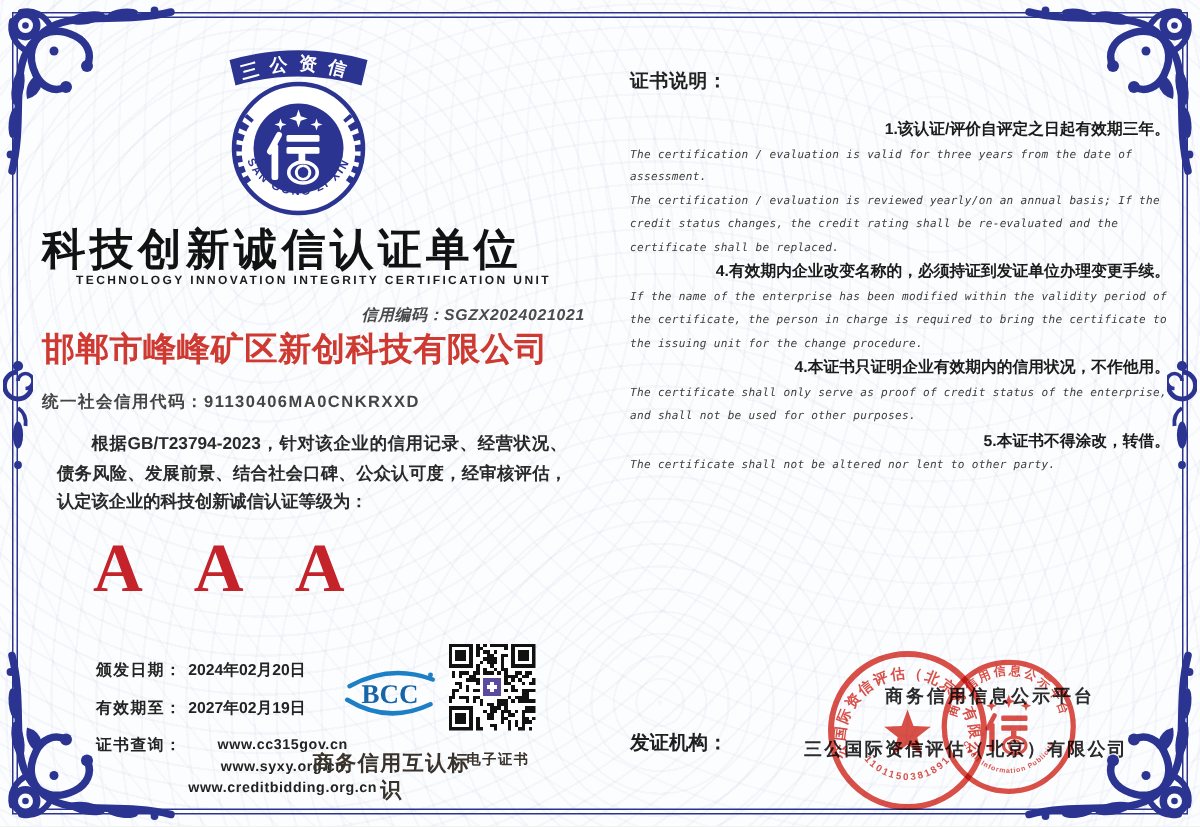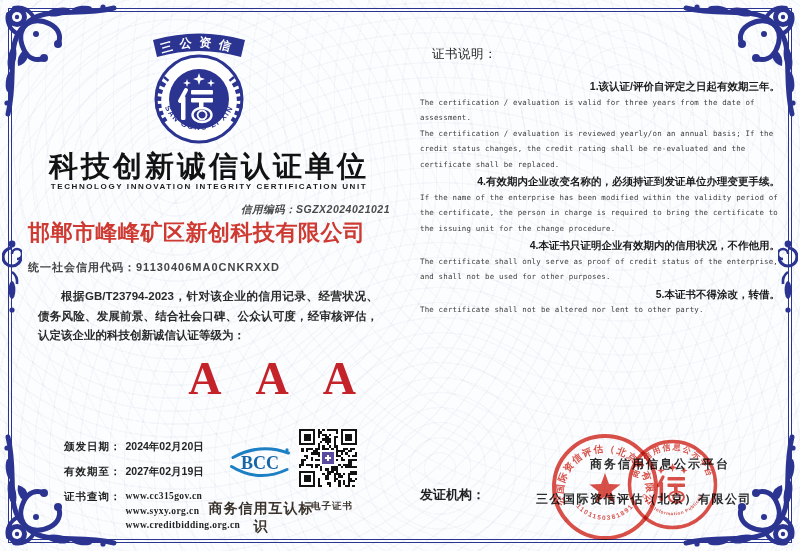--- a/index.html
+++ b/index.html
@@ -16,48 +16,48 @@
   .corner.tr{right:0;top:0;transform:scaleX(-1)}
   .corner.bl{left:0;bottom:0;transform:scaleY(-1)}
   .corner.br{right:0;bottom:0;transform:scale(-1,-1)}
   .side-orn{position:absolute;top:238px;width:20px;height:80px;}
   .side-orn.l{left:2px}
   .side-orn.r{right:2px;transform:scaleX(-1)}
 
   
   .leftcol{position:absolute;left:28px;top:0;width:362px;}
   .logo{position:absolute;left:110px;top:24px;width:122px;height:120px;}
-  .title{position:absolute;left:0;top:147px;width:362px;text-align:center;font-size:29px;
+  .title{position:absolute;left:0;top:147px;width:362px;font-size:29px;
          font-weight:bold;color:#121212;letter-spacing:3px;white-space:nowrap;}
   .title-en{position:absolute;left:0;top:182px;width:362px;text-align:center;font-size:8px;
          font-weight:bold;color:#1c1c1c;letter-spacing:1.6px;white-space:nowrap;}
   .code-line{position:absolute;left:0;top:203px;width:362px;text-align:right;font-size:10.5px;
          font-weight:bold;color:#4a4a4a;letter-spacing:.5px;font-style:italic;}
   .company{position:absolute;left:0;top:218px;width:362px;font-size:22px;
          font-weight:bold;color:#ce3a31;letter-spacing:.5px;white-space:nowrap;}
   .uscc{position:absolute;left:0;top:260px;width:362px;text-align:left;font-size:11px;
          font-weight:bold;color:#454545;letter-spacing:1px;}
   .para{position:absolute;left:10px;top:287px;width:340px;font-size:11.5px;line-height:19.5px;
          text-align:justify;text-indent:2em;font-weight:bold;color:#2a2a2a;}
-  .grade{position:absolute;left:0;top:352px;width:362px;text-align:right;
+  .grade{position:absolute;left:0;top:352px;width:362px;text-align:left;
          font-family:"Liberation Serif",serif;font-weight:bold;font-size:46px;color:#c4232a;
          letter-spacing:34px;text-indent:34px;}
 
   
   .notes{position:absolute;left:420px;top:46px;width:360px;color:#222;}
-  .notes-title{font-size:12.5px;font-weight:normal;margin-bottom:16px;letter-spacing:.5px;margin-left:12px;}
+  .notes-title{font-size:12.5px;font-weight:bold;margin-bottom:16px;letter-spacing:.5px;}
   .note-zh{font-size:10.5px;font-weight:bold;color:#1b1b1b;line-height:15.5px;margin-top:2px;text-align:right;}
   .note-en{font-family:"DejaVu Sans Mono",monospace;font-size:7.4px;color:#3d3d3d;
-           line-height:15.5px;letter-spacing:.2px;}
+           line-height:15.5px;letter-spacing:.2px;font-style:italic;}
 
   
   .meta{position:absolute;left:64px;top:440px;font-size:10.5px;font-weight:bold;color:#232323;}
   .meta-row{display:flex;margin-bottom:11px;}
   .meta-label{letter-spacing:1px;margin-right:4px;white-space:nowrap;}
-  .urls{font-family:Liberation Serif, serif;font-size:9.5px;letter-spacing:.4px;line-height:13.5px;}
+  .urls{font-family:Liberation Sans, sans-serif;font-size:9.5px;letter-spacing:.4px;line-height:13.5px;text-align:center;}
   .urls div{margin-bottom:1px;}
 
   
   .bcc{position:absolute;left:227px;top:441px;width:66px;height:42px;}
   .bcc-label{position:absolute;left:206px;top:500px;width:110px;text-align:center;
              font-size:14px;font-weight:bold;color:#3a332c;letter-spacing:1px;}
   .qr{position:absolute;left:299px;top:429px;width:58px;height:58px;}
   .ecert-label{position:absolute;left:303px;top:500px;width:58px;text-align:center;
              font-size:9.5px;font-weight:bold;color:#3a332c;letter-spacing:1px;}
 

